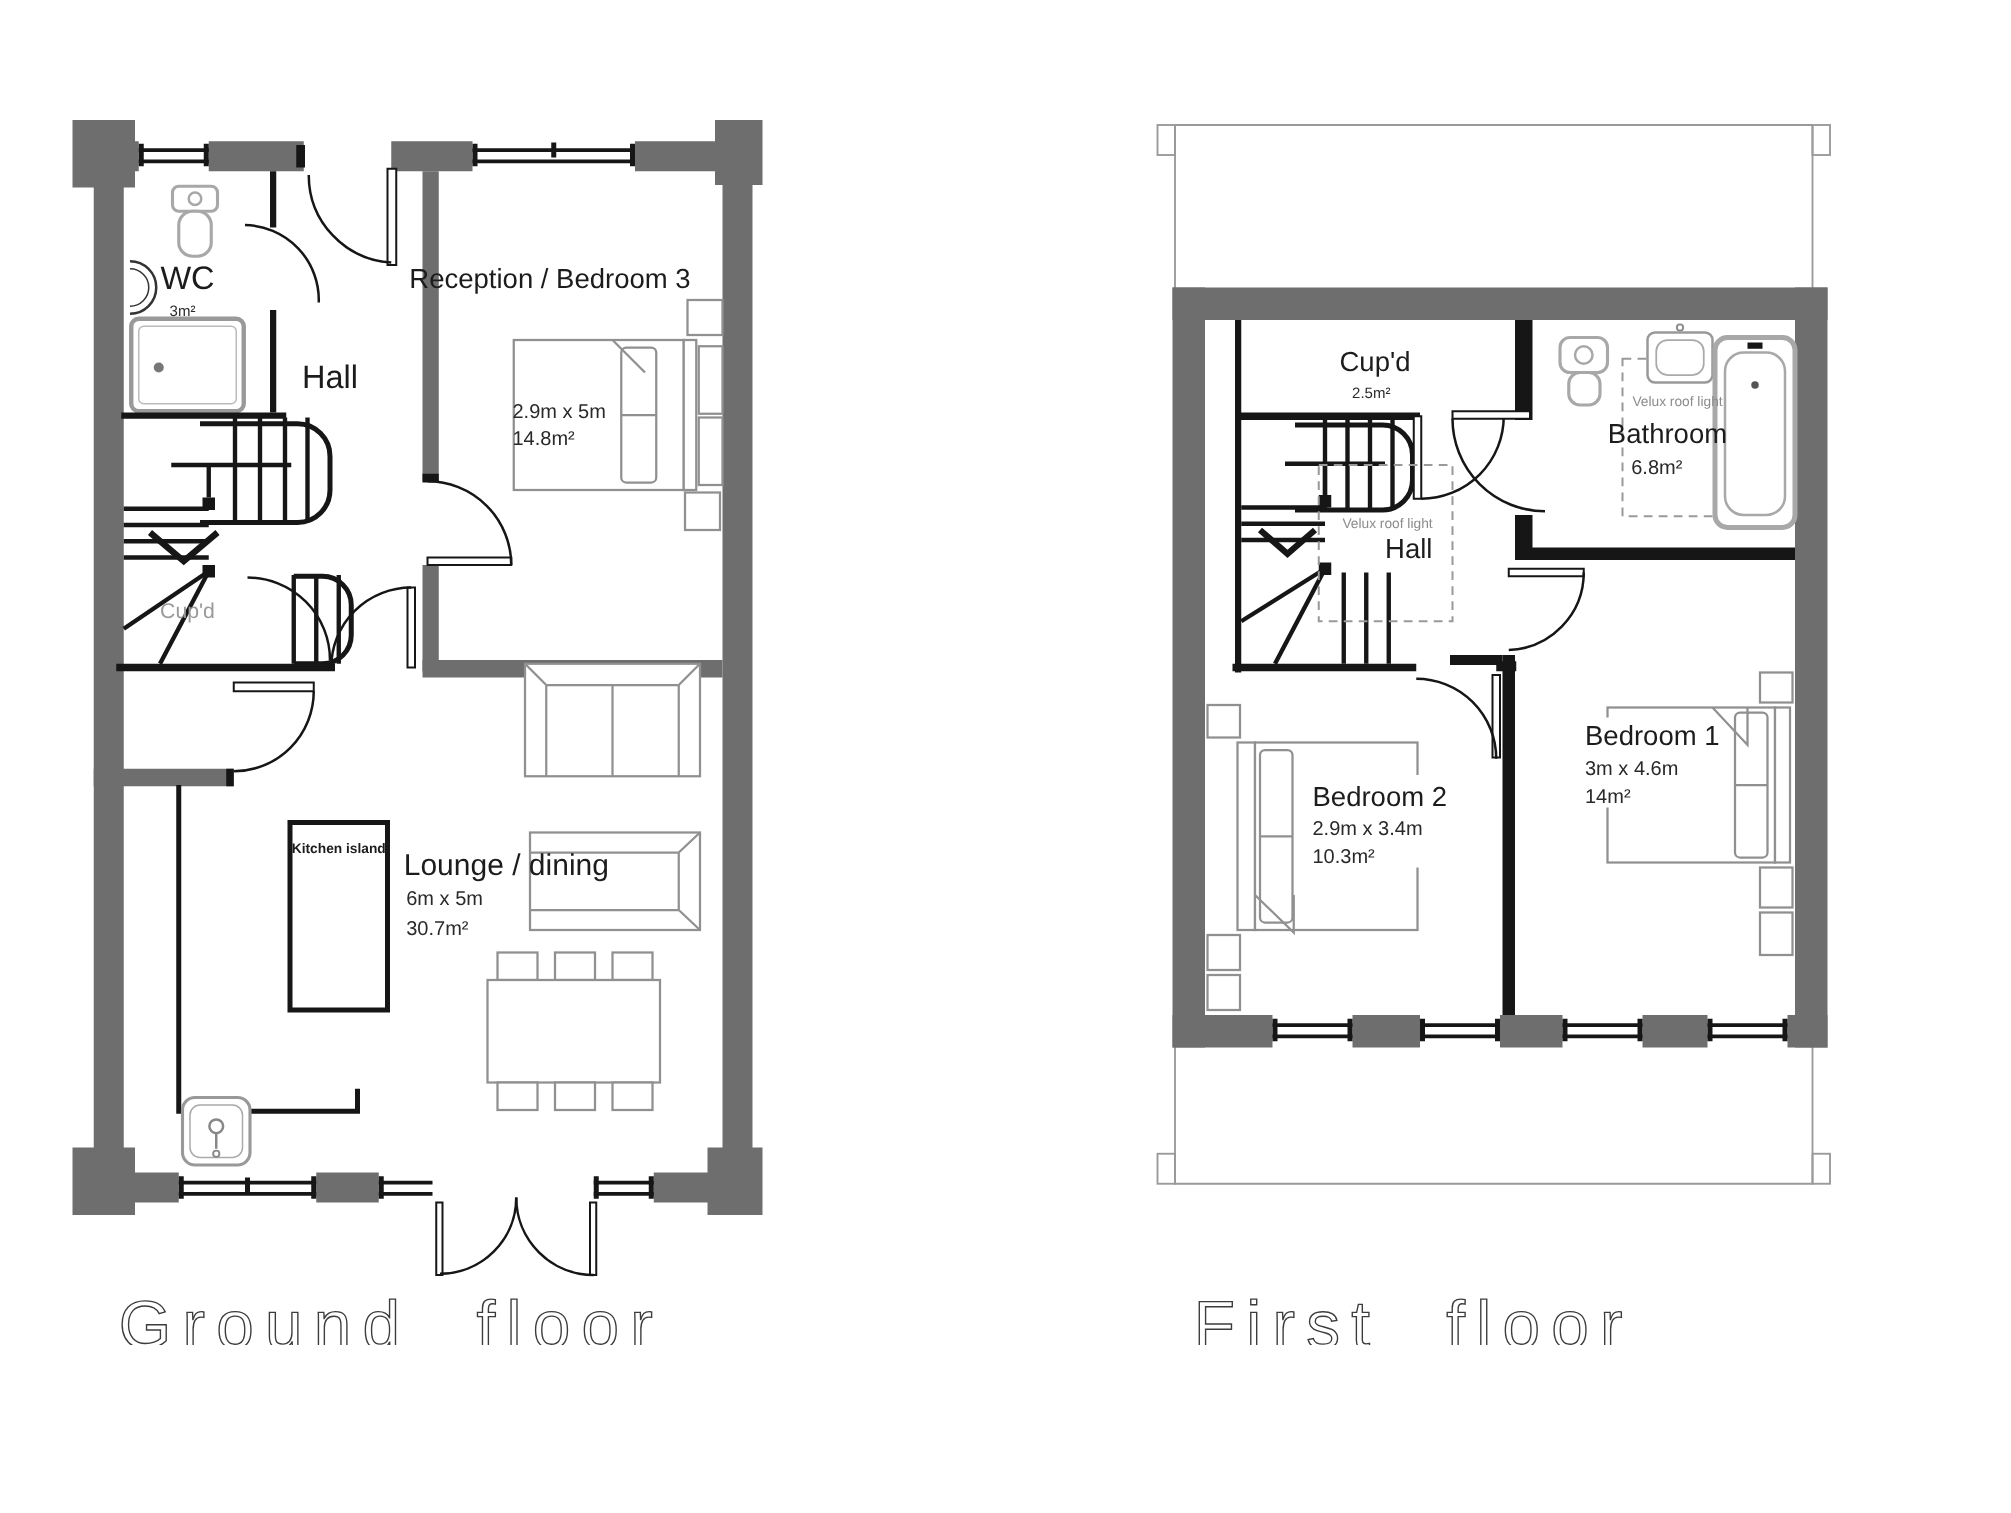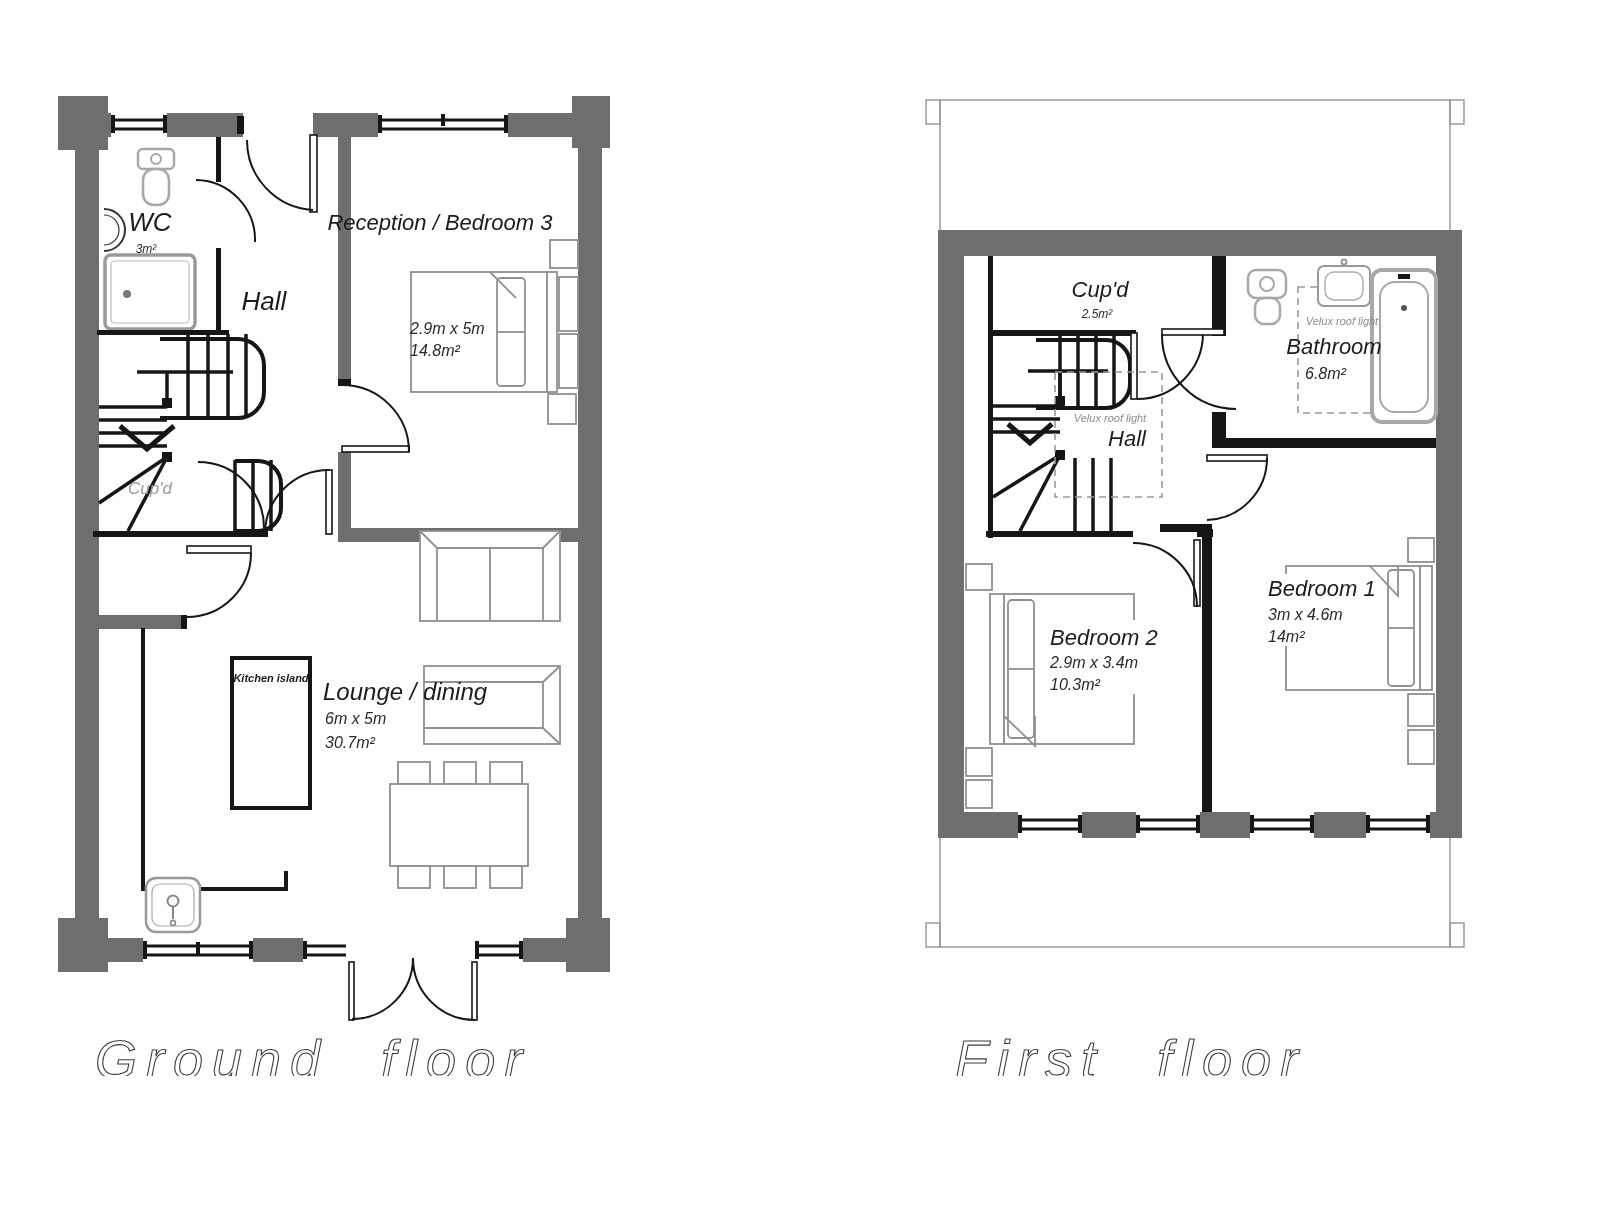--- a/index.html
+++ b/index.html
@@ -1,16 +1,16 @@
 <!DOCTYPE html>
 <html><head>
 <meta charset="utf-8">
 <style>
   html,body{margin:0;padding:0;background:#fff;}
-  .page{position:relative;width:1609px;height:1076px;background:#fff;overflow:hidden;font-style:italic;}
+  .page{position:relative;width:1609px;height:1076px;background:#fff;overflow:hidden;}
   svg text{font-family:"Liberation Sans", sans-serif;fill:#1c1c1c;}
   .wall{fill:#6e6e6e;stroke:none;}
   .blk{fill:#161616;stroke:none;}
   .ln{stroke:#161616;fill:none;}
   .thin{stroke:#161616;stroke-width:3.5;fill:none;}
   .rail{stroke:#161616;stroke-width:4;fill:none;}
   .arc{stroke:#161616;stroke-width:2;fill:none;}
   .door{fill:#fff;stroke:#161616;stroke-width:1.6;}
   .fx{stroke:#a8a8a8;fill:#fff;}
   .fx2{stroke:#999;fill:#fff;}

